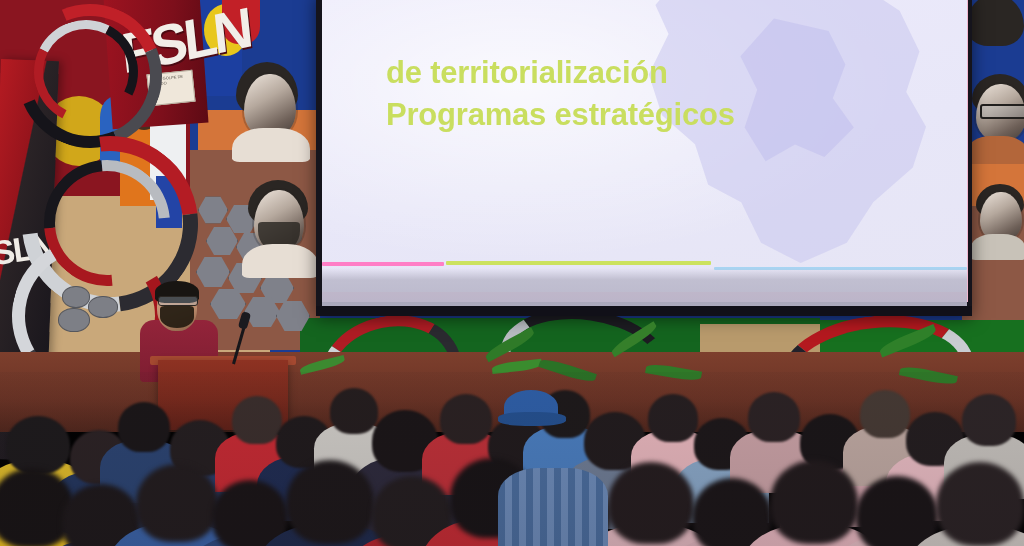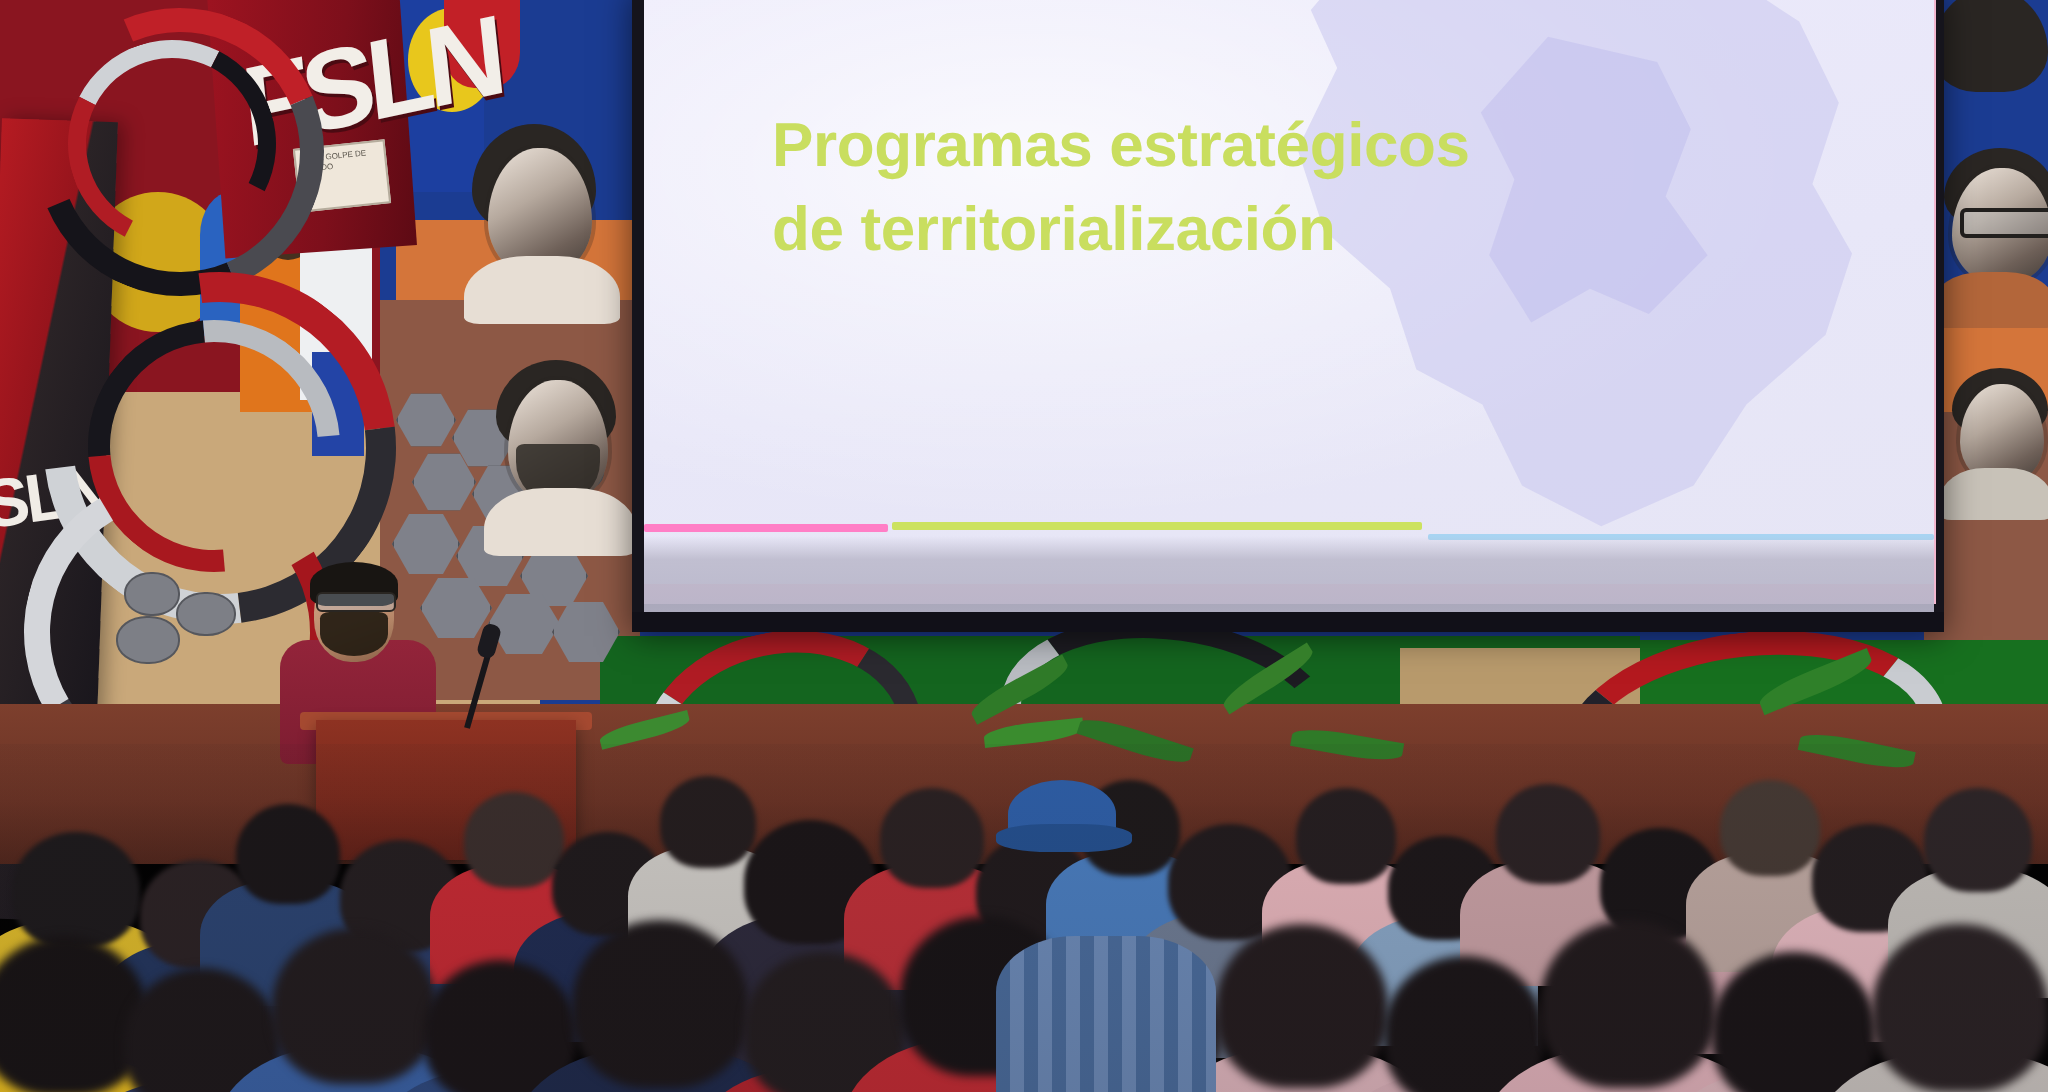--- a/index.html
+++ b/index.html
@@ -206,22 +206,22 @@
   <div id="screen-frame">
     <div id="screen-pinkborder"></div>
   </div>
 
   <div id="slide">
     <div id="slide-glow"></div>
     <div id="map-shape"></div>
     <div id="map-shape2"></div>
 
     <div id="slide-title">
+      <div>de territorialización</div>
       <div>Programas estratégicos</div>
-      <div>de territorialización</div>
     </div>
 
     <div class="accent-bar" id="bar-pink"></div>
     <div class="accent-bar" id="bar-green"></div>
     <div class="accent-bar" id="bar-blue"></div>
   </div>
   <div id="screen-shadowstrip"></div>
   <div id="screen-bottom-frame"></div>
 
   <div id="stage-floor"></div>

